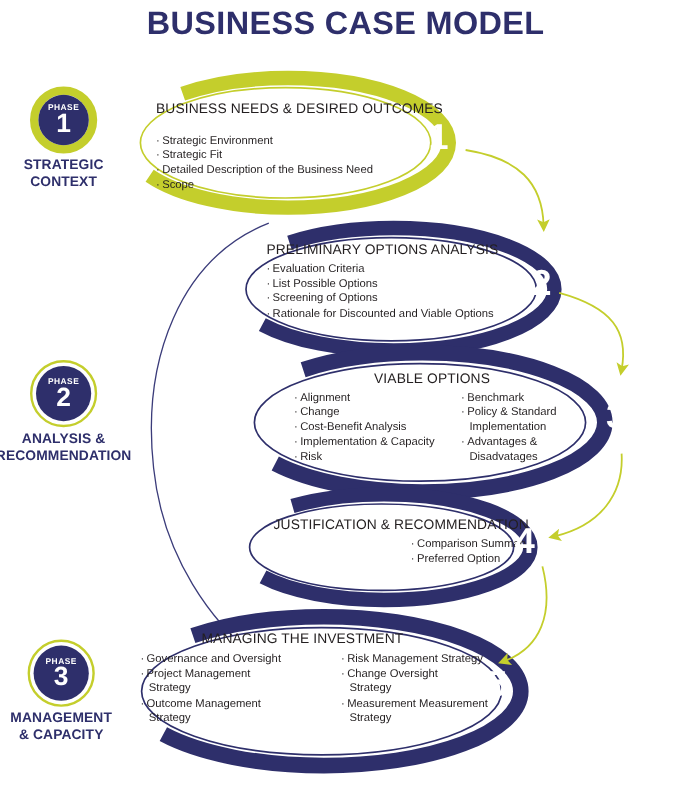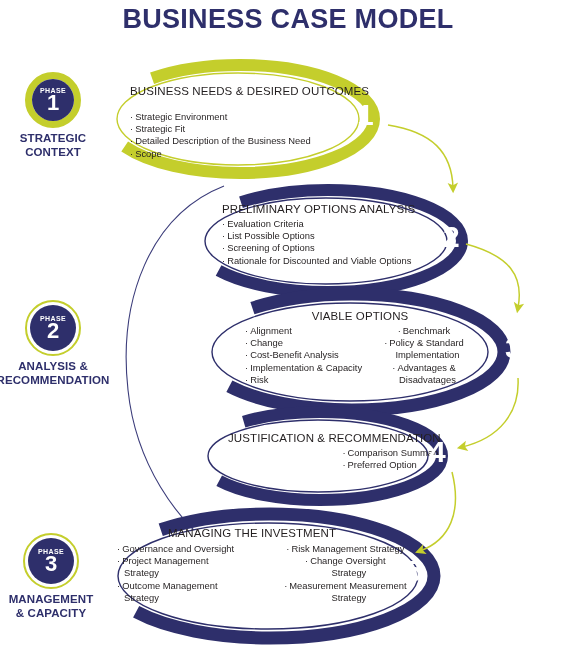--- a/index.html
+++ b/index.html
@@ -50,21 +50,21 @@
     white-space:nowrap;
   }
   .bullets{margin:0;padding:0;list-style:none;}
   .bullets li{
     font-size:9.4px;line-height:12.2px;color:#231f20;
     white-space:nowrap;letter-spacing:0px;
   }
   .bullets li .b{margin-right:2px;}
   .bullets li.cont{padding-left:7px;}
   .cols{display:flex;}
-  .cols .col+.col{margin-left:22px;text-align:center;}
+  .cols .col+.col{margin-left:22px;}
 
   
   .ringnum{
     position:absolute;color:#ffffff;font-size:30px;font-weight:bold;
     font-family:"Liberation Sans", sans-serif;line-height:1;
   }
 </style>
 </head>
 <body>
 

